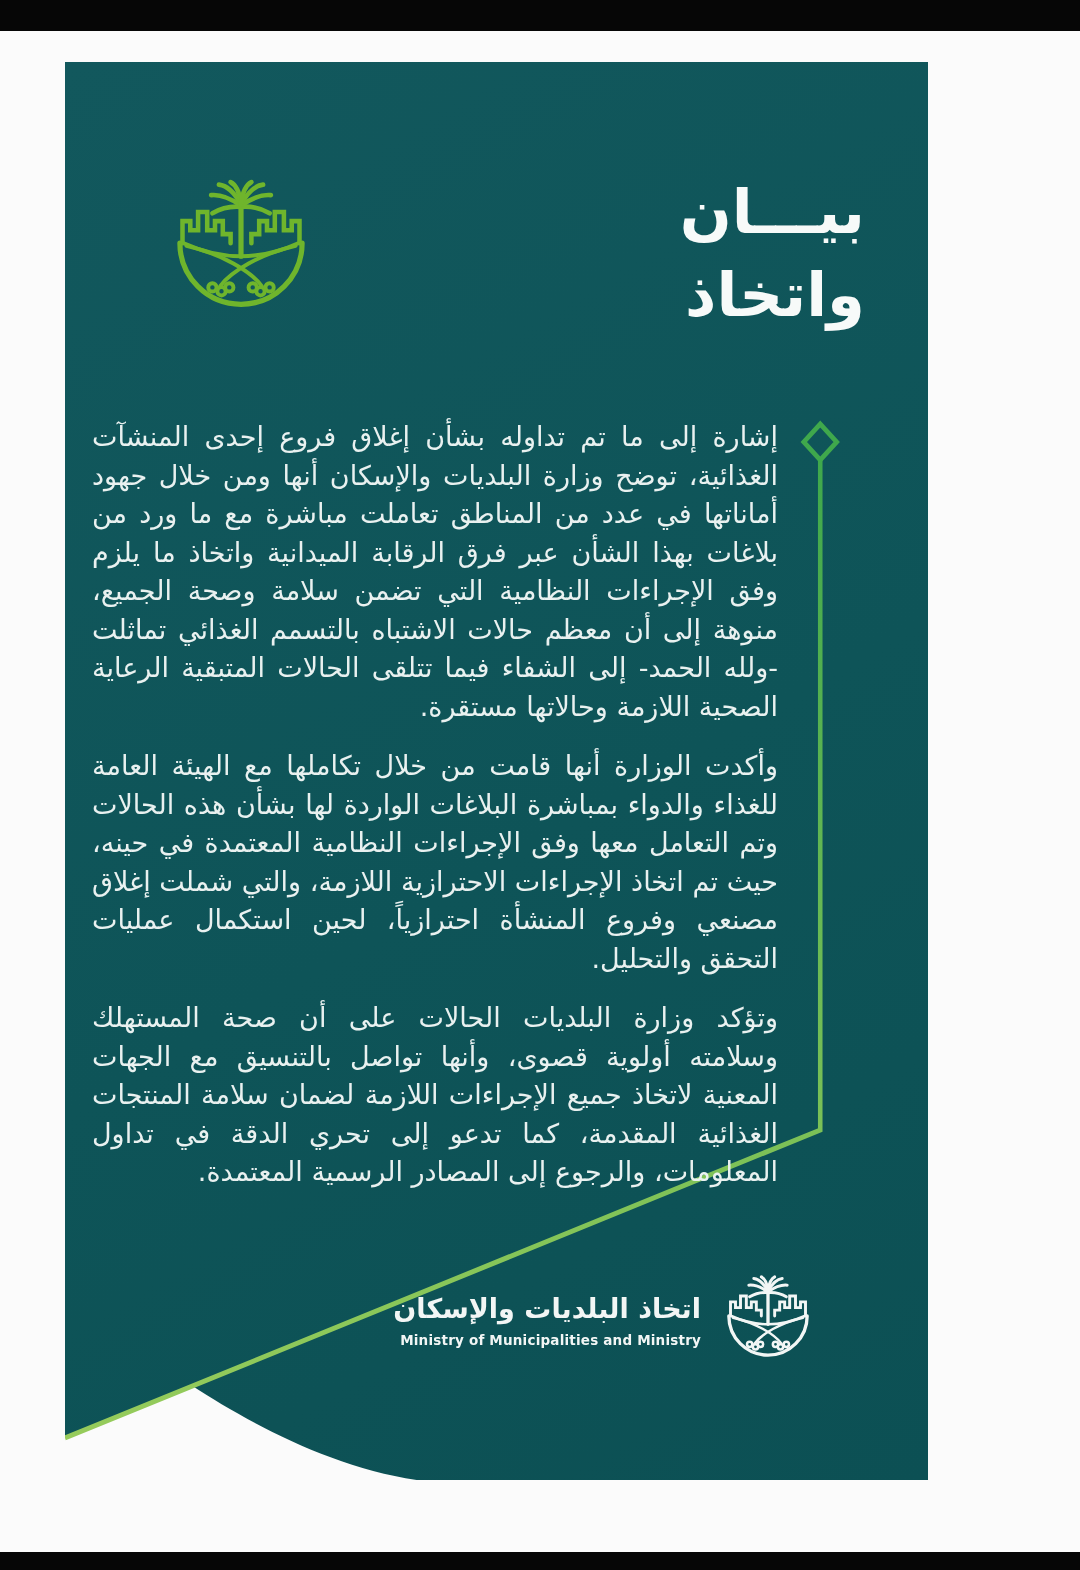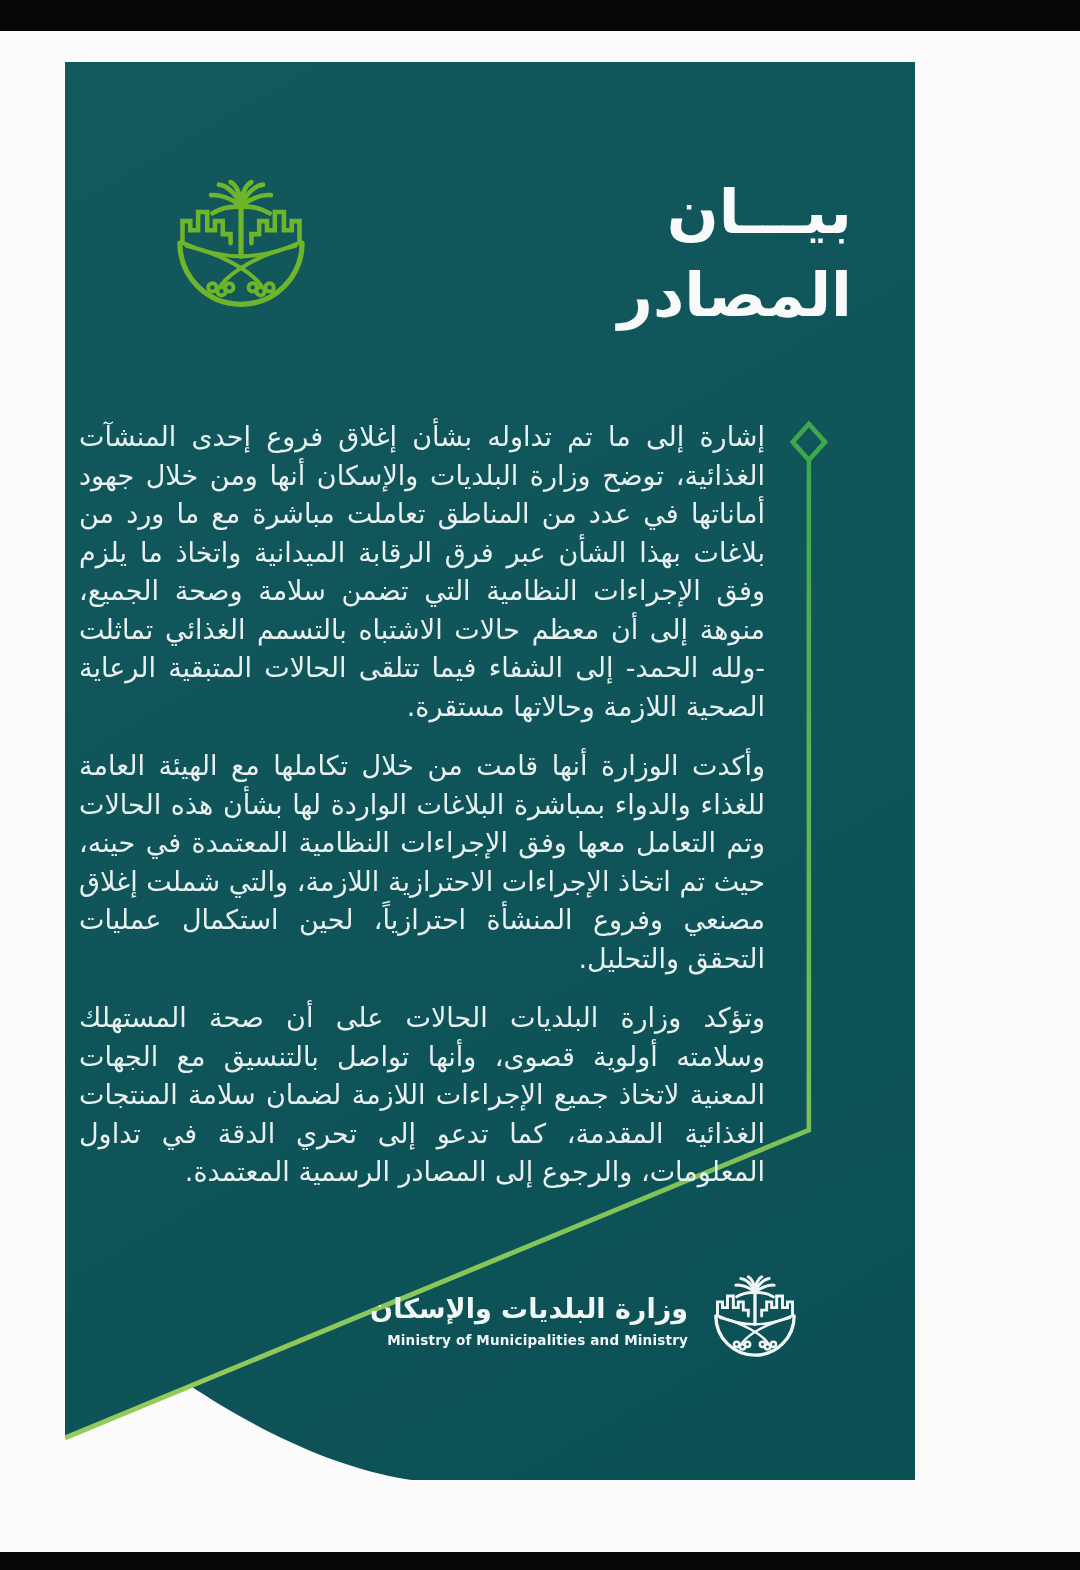--- a/index.html
+++ b/index.html
@@ -14,20 +14,21 @@
     overflow:hidden;
   }
   .bar{position:absolute;left:0;width:100%;background:#060606;}
   .bar.top{top:0;height:31px;}
   .bar.bottom{bottom:0;height:18px;}
 
   .card{
     position:absolute;left:65px;top:62px;
     width:850px;height:1418px;
     background:linear-gradient(150deg,#12585d 0%,#0e5458 55%,#0c5054 100%);
+    padding-left:13px;
   }
   .decor{position:absolute;inset:0;width:100%;height:100%;}
 
   .top-logo{
     position:absolute;left:98px;top:116px;
     width:156px;height:146px;color:#6FB52C;
   }
   .top-logo svg,.footer-logo svg{width:100%;height:100%;display:block;}
 
   .title{
@@ -128,32 +129,32 @@
     </svg>
 
     <div class="top-logo">
       <svg viewBox="0 0 120 112">
           <use href="#emblem"></use>
         </svg>
     </div>
 
     <h1 class="title">
       <span>بيـــان</span>
-      <span>المصادر</span>
+      <span>واتخاذ</span>
     </h1>
 
     <div class="body-text">
       <p>إشارة إلى ما تم تداوله بشأن إغلاق فروع إحدى المنشآت الغذائية، توضح وزارة البلديات والإسكان أنها ومن خلال جهود أماناتها في عدد من المناطق تعاملت مباشرة مع ما ورد من بلاغات بهذا الشأن عبر فرق الرقابة الميدانية واتخاذ ما يلزم وفق الإجراءات النظامية التي تضمن سلامة وصحة الجميع، منوهة إلى أن معظم حالات الاشتباه بالتسمم الغذائي تماثلت -ولله الحمد- إلى الشفاء فيما تتلقى الحالات المتبقية الرعاية الصحية اللازمة وحالاتها مستقرة.</p>
       <p>وأكدت الوزارة أنها قامت من خلال تكاملها مع الهيئة العامة للغذاء والدواء بمباشرة البلاغات الواردة لها بشأن هذه الحالات وتم التعامل معها وفق الإجراءات النظامية المعتمدة في حينه، حيث تم اتخاذ الإجراءات الاحترازية اللازمة، والتي شملت إغلاق مصنعي وفروع المنشأة احترازياً، لحين استكمال عمليات التحقق والتحليل.</p>
       <p>وتؤكد وزارة البلديات الحالات على أن صحة المستهلك وسلامته أولوية قصوى، وأنها تواصل بالتنسيق مع الجهات المعنية لاتخاذ جميع الإجراءات اللازمة لضمان سلامة المنتجات الغذائية المقدمة، كما تدعو إلى تحري الدقة في تداول المعلومات، والرجوع إلى المصادر الرسمية المعتمدة.</p>
     </div>
 
     <div class="footer-lockup">
       <div class="footer-text">
-        <div class="ar">وزارة البلديات والإسكان</div>
+        <div class="ar">اتخاذ البلديات والإسكان</div>
         <div class="en">Ministry of Municipalities and Ministry</div>
       </div>
       <div class="footer-logo">
         <svg viewBox="0 0 120 112">
             <use href="#emblem"></use>
           </svg>
       </div>
     </div>
 
   </div>

